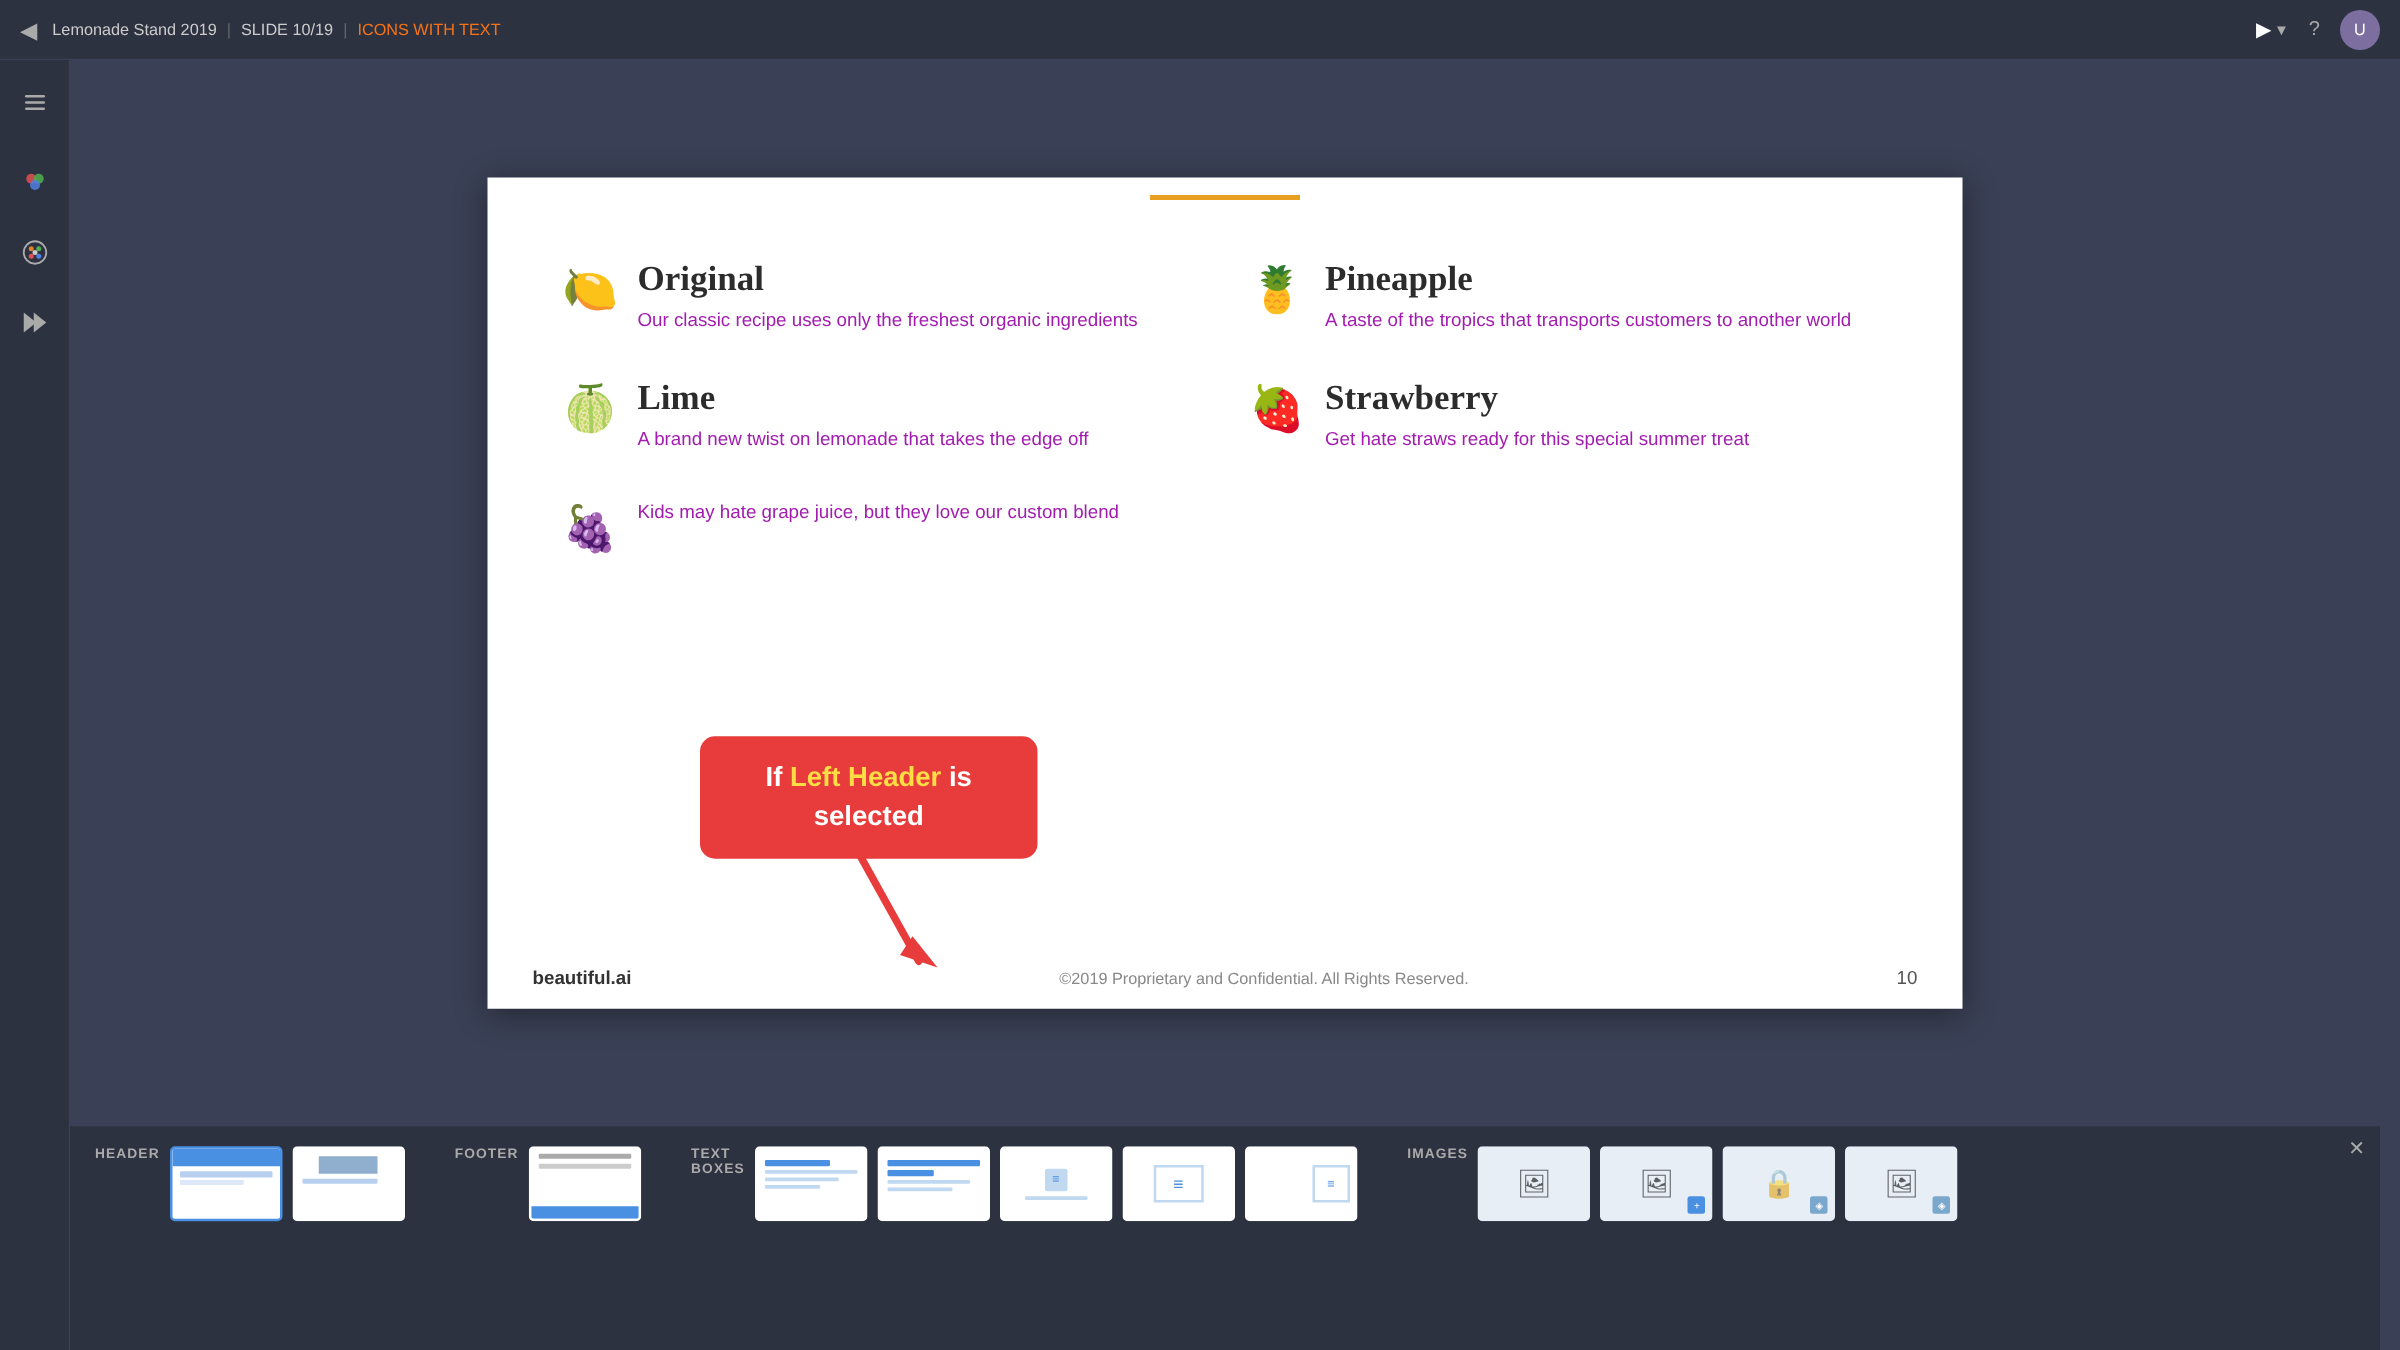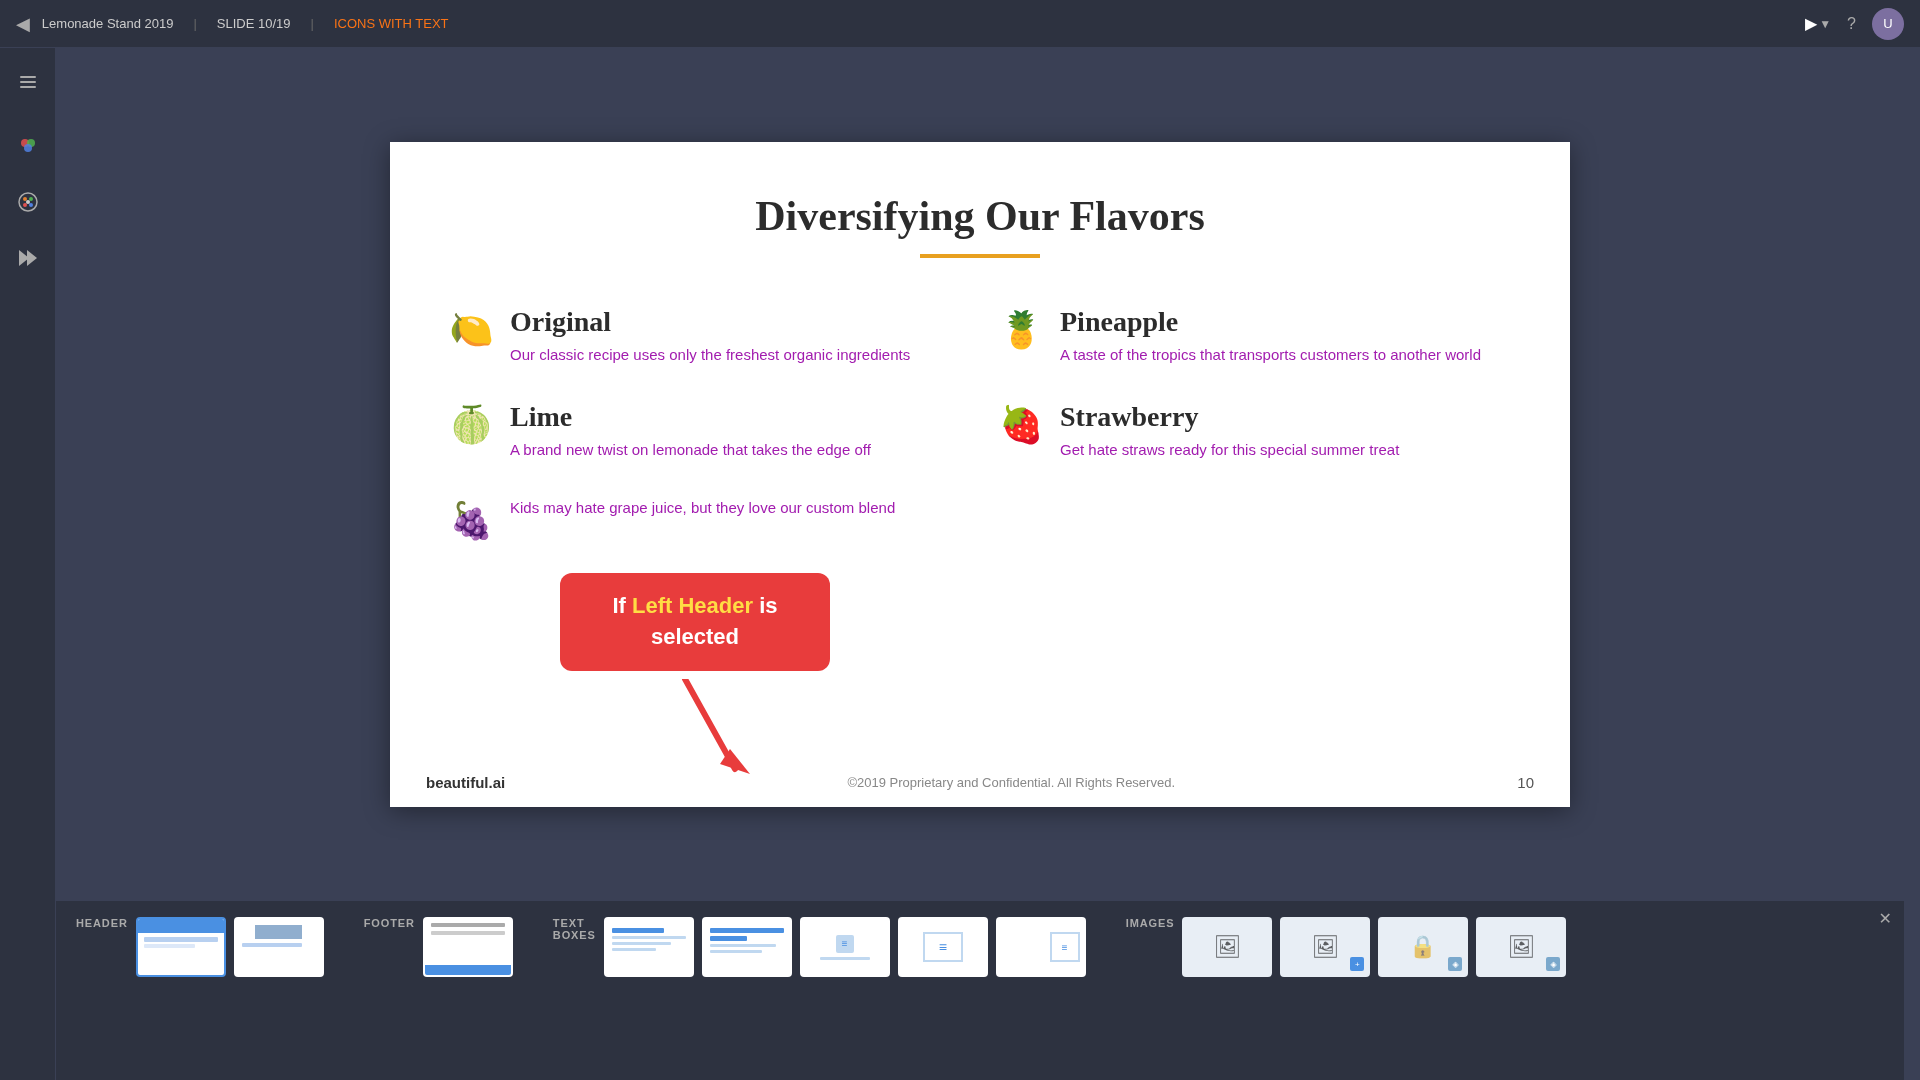--- a/index.html
+++ b/index.html
@@ -5,21 +5,21 @@
     * { margin: 0; padding: 0; box-sizing: border-box; }
     body { width: 1920px; height: 1080px; overflow: hidden; background: #2d3240; font-family: -apple-system, BlinkMacSystemFont, 'Segoe UI', sans-serif; }
 
     
     #topbar {
       position: absolute; top: 0; left: 0; right: 0; height: 48px;
       background: #2d3240; display: flex; align-items: center; padding: 0 16px;
       border-bottom: 1px solid #3a4055; z-index: 10;
     }
     #topbar .back-btn { color: #aaa; font-size: 18px; cursor: pointer; margin-right: 12px; }
-    #topbar .breadcrumb { color: #ccc; font-size: 13px; display: flex; align-items: center; gap: 20px; }
+    #topbar .breadcrumb { color: #ccc; font-size: 13px; display: flex; align-items: center; gap: 8px; }
     #topbar .breadcrumb .sep { color: #666; }
     #topbar .breadcrumb .active { color: #f97316; }
     #topbar .right-controls { margin-left: auto; display: flex; align-items: center; gap: 16px; color: #ccc; font-size: 18px; }
     #topbar .avatar { width: 32px; height: 32px; border-radius: 50%; background: #7c6fa0; display: flex; align-items: center; justify-content: center; color: #fff; font-size: 13px; }
 
     
     #sidebar {
       position: absolute; top: 48px; left: 0; width: 56px; bottom: 0;
       background: #2d3240; display: flex; flex-direction: column; align-items: center;
       padding: 16px 0; gap: 20px; border-right: 1px solid #3a4055; z-index: 10;
@@ -183,21 +183,20 @@
 </div>
 
 <div id="slide-strip" style="position:absolute;top:48px;left:56px;width:80px;background:#3a4055;bottom:180px;display:flex;align-items:center;justify-content:center;">
   <div style="position:absolute;bottom:4px;left:50%;transform:translateX(-50%);color:#888;font-size:11px;">10</div>
 </div>
 
 <div id="main-area">
 
   <div id="slide">
 
-    <div class="slide-title">Diversifying Our Flavors</div>
     <div class="slide-divider"></div>
 
     <div style="display:grid;grid-template-columns:1fr 1fr;padding:0 60px;gap:0 40px;">
 
       <div class="item-row">
         <div class="item-icon icon-lemon" style="font-size:36px;margin-top:2px;width:44px;height:44px;display:flex;align-items:center;justify-content:center;">🍋</div>
         <div class="item-text">
           <div class="item-title">Original</div>
           <div class="item-desc">Our classic recipe uses only the freshest organic ingredients</div>
         </div>
@@ -229,21 +228,21 @@
 
       <div class="item-row">
         <div class="item-icon icon-grape" style="font-size:36px;margin-top:2px;width:44px;height:44px;display:flex;align-items:center;justify-content:center;">🍇</div>
         <div class="item-text">
           <div class="item-desc">Kids may hate grape juice, but they love our custom blend</div>
         </div>
       </div>
 
     </div>
 
-    <div id="tooltip-bubble" style="position:absolute;bottom:136px;left:170px;background:#e83c3c;color:#fff;border-radius:12px;padding:18px 24px;font-size:22px;font-weight:600;text-align:center;width:270px;line-height:1.4;">
+    <div id="tooltip-bubble" style="position:absolute;bottom:120px;left:170px;background:#e83c3c;color:#fff;border-radius:12px;padding:18px 24px;font-size:22px;font-weight:600;text-align:center;width:270px;line-height:1.4;">
       <span>If </span><span style="color:#ffdd44;">Left Header</span><span> is selected</span>
     </div>
 
     <svg style="position:absolute;bottom:28px;left:285px;" width="80" height="100" viewBox="0 0 80 100">
       <line x1="10" y1="0" x2="60" y2="90" stroke="#e83c3c" stroke-width="6" stroke-linecap="round"></line>
       <polygon points="45,85 75,95 55,70" fill="#e83c3c"></polygon>
     </svg>
 
     <div class="slide-footer">
       <span class="brand">beautiful.ai</span>

